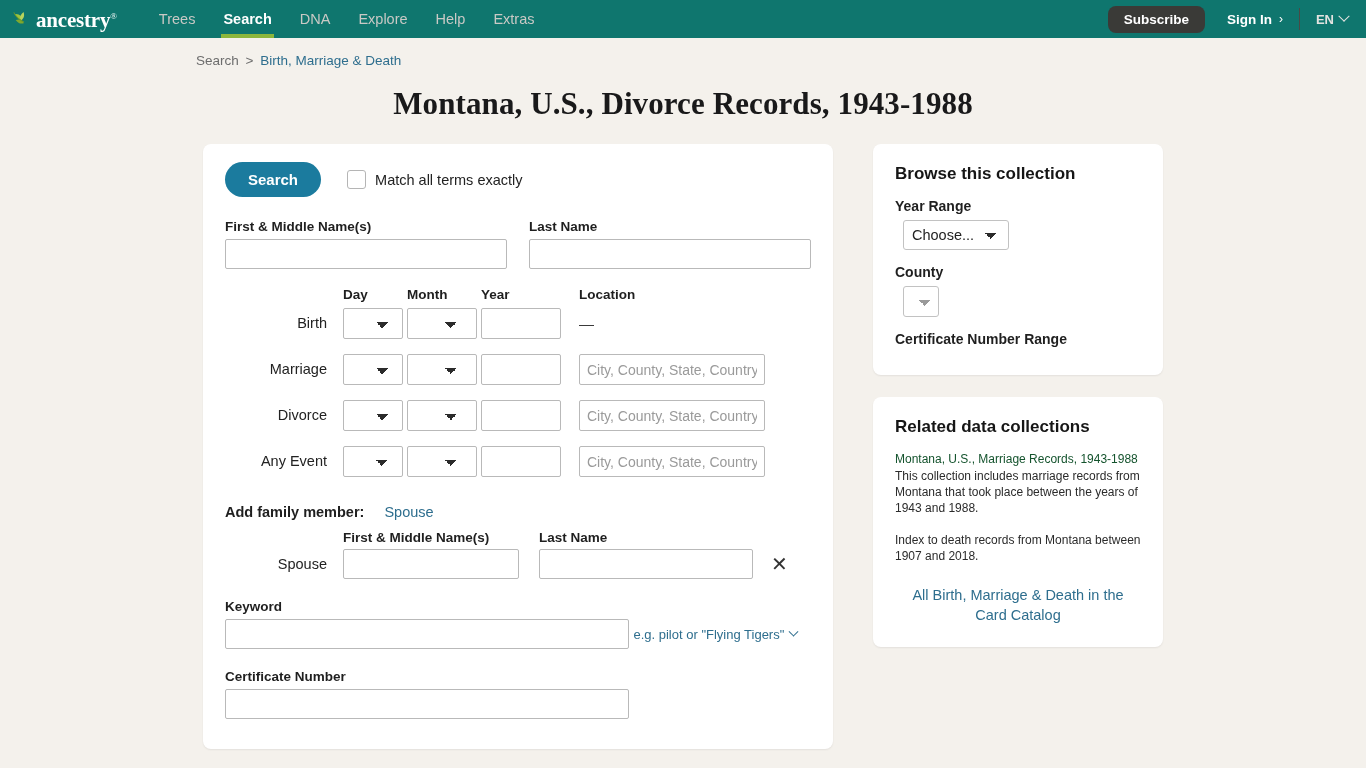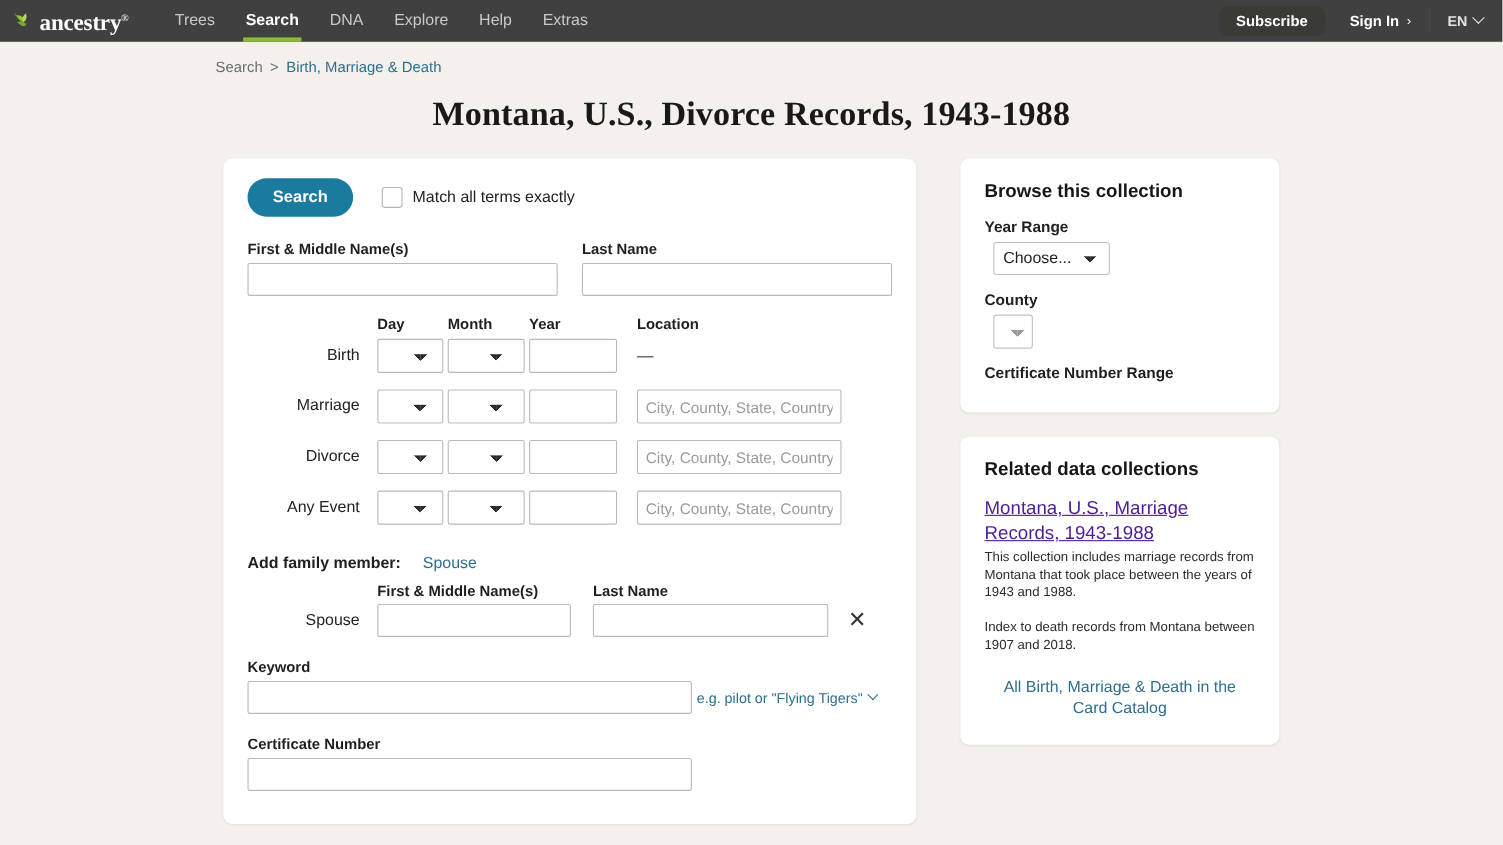--- a/index.html
+++ b/index.html
@@ -9,21 +9,21 @@
     width: 1366px; height: 768px;
     overflow: hidden;
     background: #f4f1ec;
     font-family: "Liberation Sans", sans-serif;
     -webkit-font-smoothing: antialiased;
   }
 
   
   .topnav {
     height: 38px;
-    background: #404040;
+    background: #0f766e;
     display: flex;
     align-items: center;
     padding: 0 14px 0 12px;
     position: relative;
     z-index: 20;
   }
   .logo {
     display: flex;
     align-items: center;
     gap: 2px;
@@ -303,23 +303,22 @@
   .rc-sel.county {
     width: 36px; height: 31px; padding: 0;
     background-image:
       linear-gradient(45deg, transparent 50%, #9a9a9a 50%),
       linear-gradient(135deg, #9a9a9a 50%, transparent 50%);
     background-position: 15px 13px, 21px 13px;
     margin-bottom: 14px;
   }
   .rc-link {
     display: block;
-    font-size: 17px;
-    color: #4c1d95;
-    text-decoration: underline;
+    font-size: 12px;
+    color: #14532d;
     cursor: pointer;
     line-height: 1.34;
     margin-bottom: 1px;
   }
   .rc-desc { font-size: 12px; color: #2b2b2b; line-height: 1.34; margin: 0 0 16px 0; }
   .rc-catalog {
     display: block;
     text-align: center;
     font-size: 14.5px;
     color: #2e6e8e;

